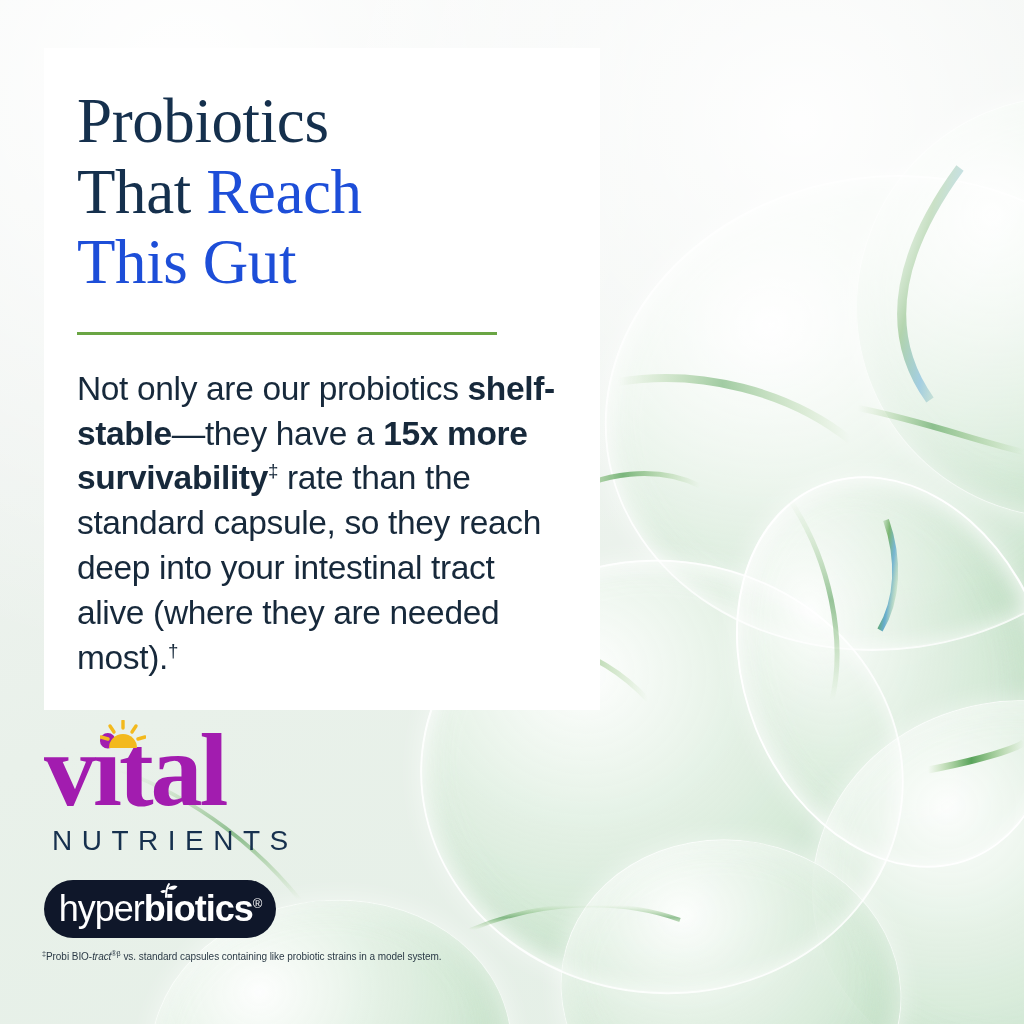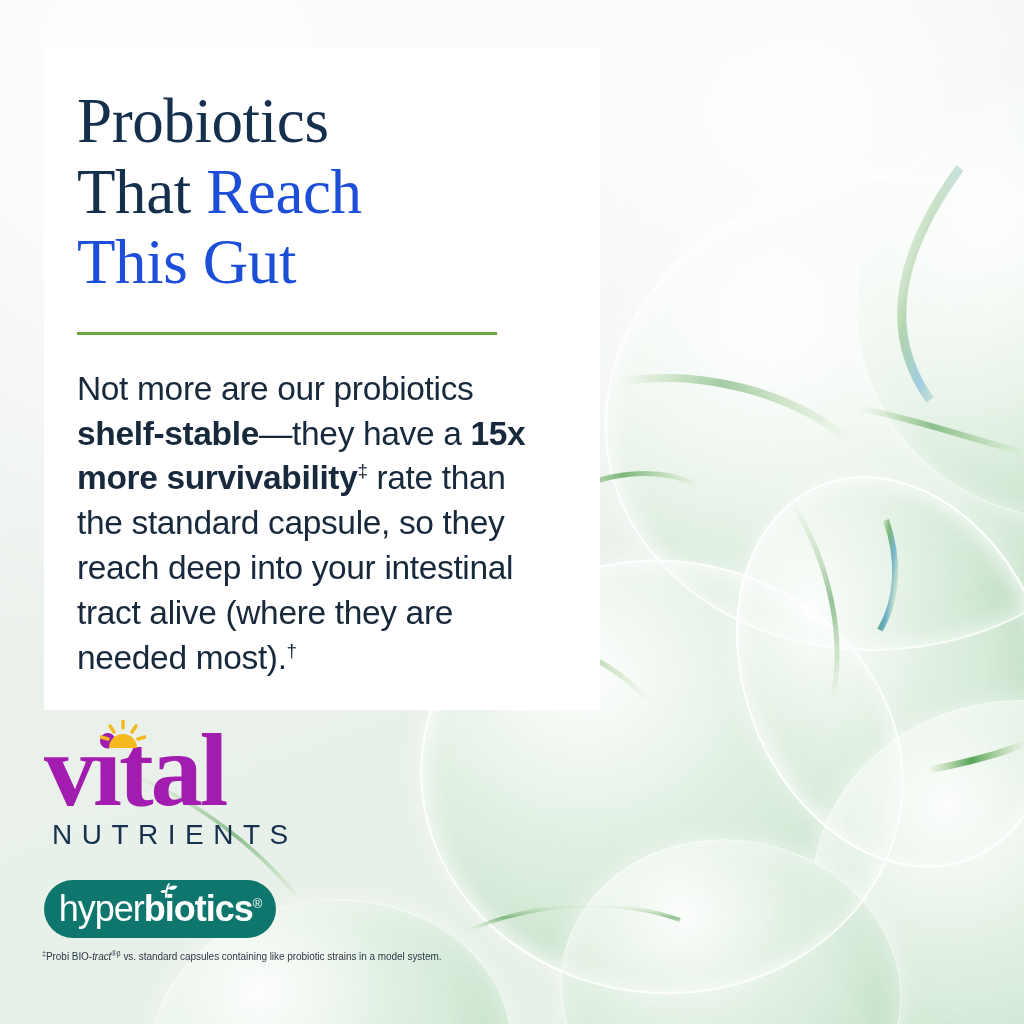--- a/index.html
+++ b/index.html
@@ -117,38 +117,38 @@
     color: #a21caf;
   }
   .sun {
     position: absolute;
     left: 56px;
     top: -2px;
     width: 46px;
     height: 30px;
   }
   .nutrients-word {
-    margin-top: 1px;
+    margin-top: 7px;
     margin-left: 8px;
     font-family: "Liberation Sans", sans-serif;
     font-weight: 400;
     font-size: 28px;
     letter-spacing: 9.5px;
     color: #16304e;
   }
 
   
   .hb-badge {
     position: absolute;
     left: 44px;
     top: 880px;
     width: 232px;
     height: 58px;
     border-radius: 29px;
-    background: #0f766e;
+    background: #0f172a;
     z-index: 6;
     display: flex;
     align-items: center;
     justify-content: center;
   }
   .hb-text {
     position: relative;
     color: #ffffff;
     font-family: "Liberation Sans", sans-serif;
     font-size: 36px;
@@ -253,21 +253,21 @@
 
       <h1 class="headline">
         <span>Probiotics</span><br>
         <span>That </span><span class="grn">Reach</span><br>
         <span class="grn">This Gut</span>
       </h1>
 
       <div class="divider"></div>
 
       <p class="body-copy">
-        <span>Not more are our probiotics </span><b>shelf-stable</b><span>—they have a </span><b>15x more survivability</b><sup>‡</sup><span> rate than the standard capsule, so they reach deep into your intestinal tract alive (where they are needed most).</span><sup>†</sup>
+        <span>Not only are our probiotics </span><b>shelf-stable</b><span>—they have a </span><b>15x more survivability</b><sup>‡</sup><span> rate than the standard capsule, so they reach deep into your intestinal tract alive (where they are needed most).</span><sup>†</sup>
       </p>
 
     </div>
   </div>
 
   <div class="vital-logo">
     <div class="vital-word">
       <span>vital</span>
       <svg class="sun" viewBox="0 0 46 30">
         <path d="M9 28 A14 14 0 0 1 37 28 Z" fill="#f3b91d"></path>

